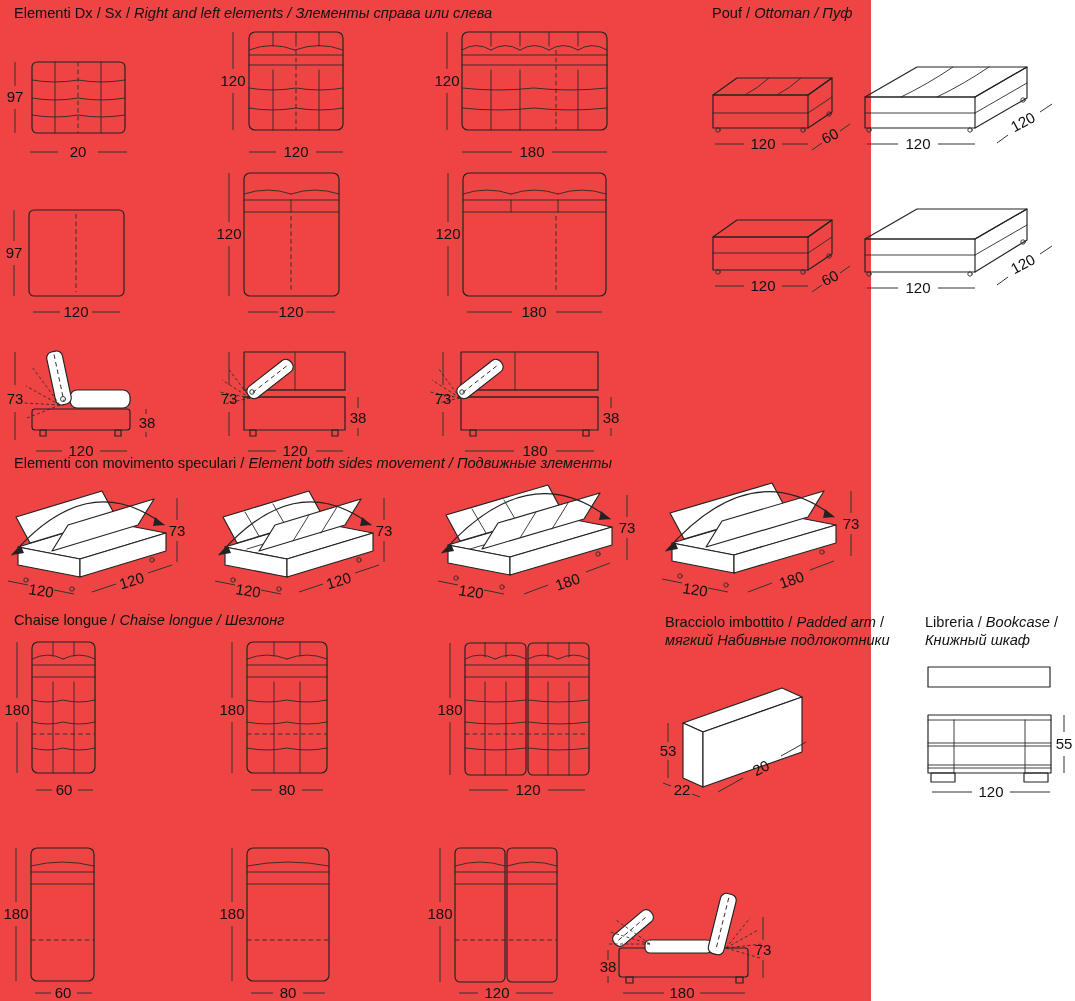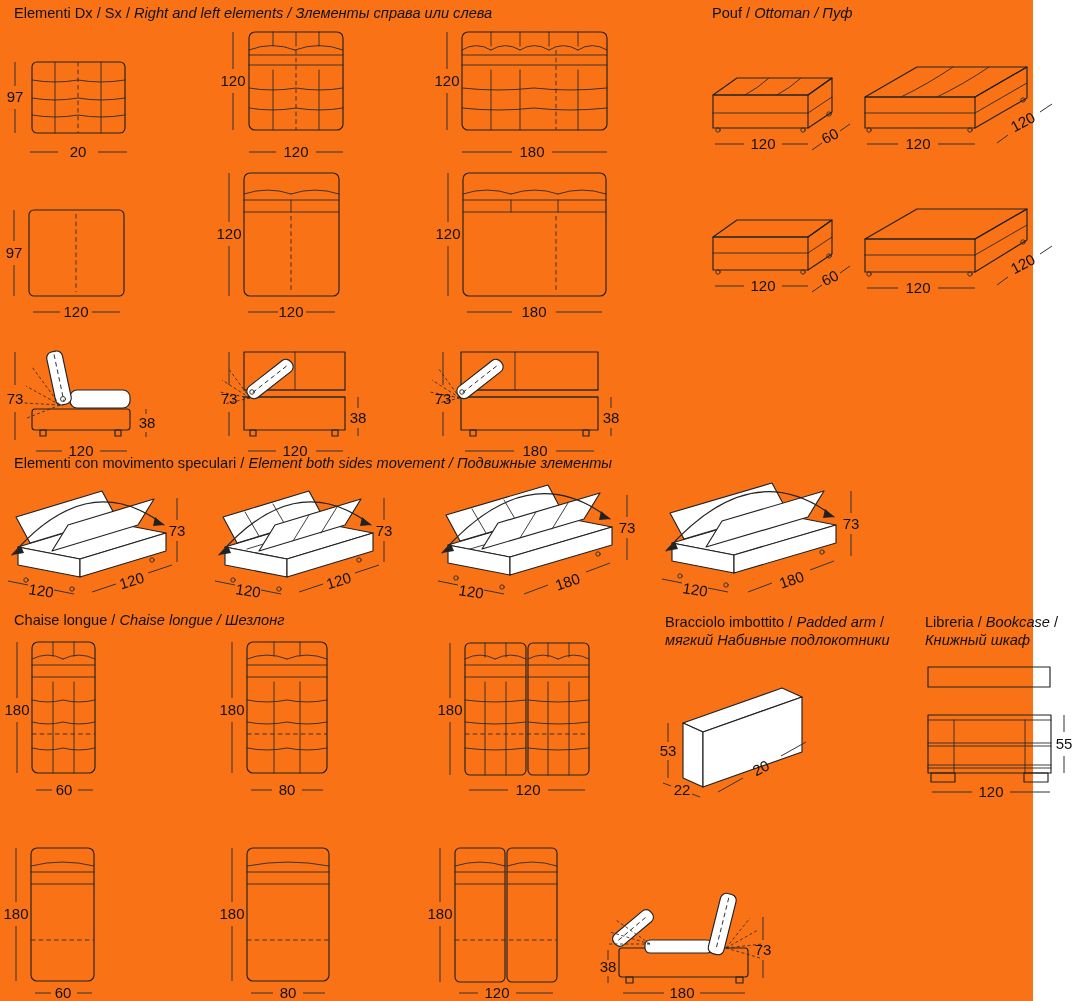--- a/index.html
+++ b/index.html
@@ -1,16 +1,16 @@
 <!DOCTYPE html>
 <html><head>
 <meta charset="utf-8">
 <style>
   html,body{margin:0;padding:0;background:#fff;}
-  #canvas{position:relative;width:1033px;height:1001px;background:#f97316;font-family:"Liberation Sans",sans-serif;}
+  #canvas{position:relative;width:871px;height:1001px;background:#ef4444;font-family:"Liberation Sans",sans-serif;}
   svg text{font-family:"Liberation Sans",sans-serif;}
   .ln{fill:none;stroke:#222;stroke-width:1.15;stroke-linejoin:round;stroke-linecap:round}
   .thin{fill:none;stroke:#2a2a2a;stroke-width:.9;stroke-linejoin:round;stroke-linecap:round}
   .dsh{fill:none;stroke:#2a2a2a;stroke-width:.9;stroke-dasharray:4.5 3.2}
   .fan{fill:none;stroke:#2a2a2a;stroke-width:.85;stroke-dasharray:3 2.4}
   .dim{fill:none;stroke:#333;stroke-width:1}
   .fw{fill:#fff;stroke:#222;stroke-width:1.15;stroke-linejoin:round}
   .ah{fill:#222;stroke:none}
   .dim-t{font-size:15px;fill:#111;text-anchor:middle}
   .title{font-size:14.6px;fill:#111}

